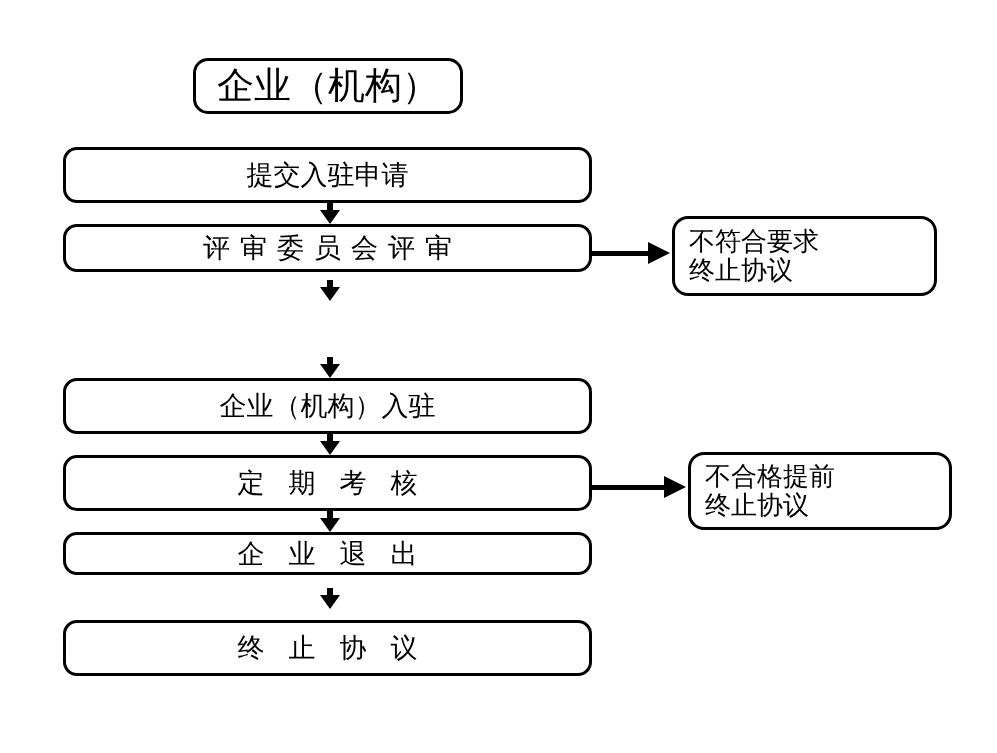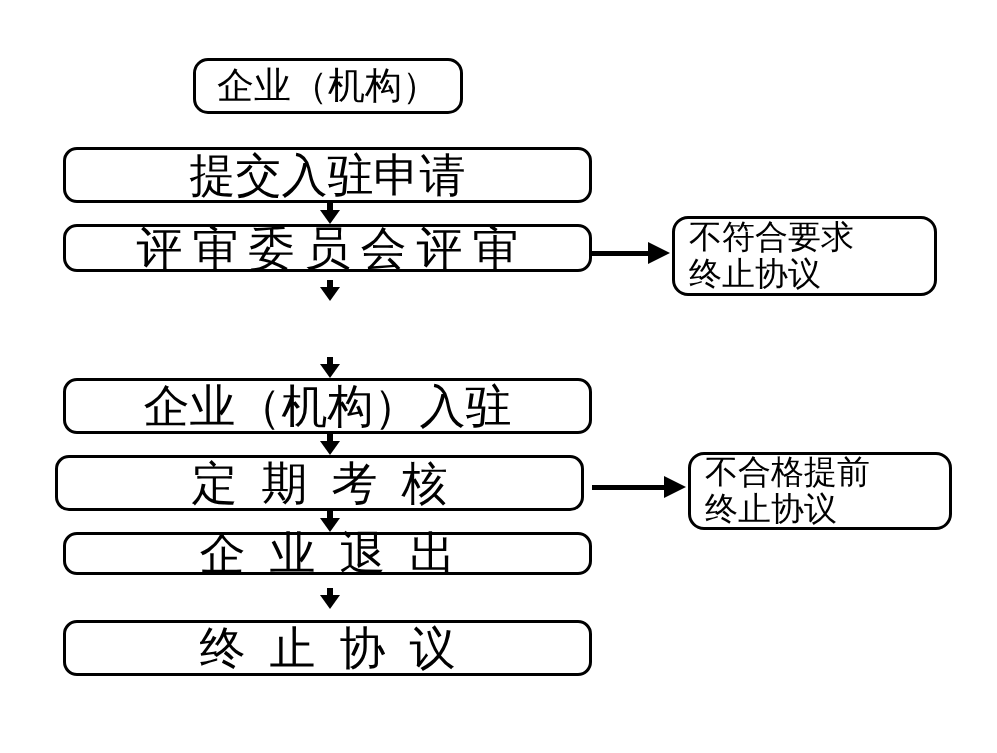--- a/index.html
+++ b/index.html
@@ -36,28 +36,28 @@
     display: block;
     text-align: center;
   }
   
   .node.entry {
     border-radius: 15px;
     font-size: 37px;
   }
   
   .node.main {
-    font-size: 46px;
+    font-size: 27px;
   }
   .node.main.sp1 { letter-spacing: 0px; }
   .node.main.sp2 { letter-spacing: 10px; text-indent: 10px; }
   .node.main.sp3 { letter-spacing: 24px; text-indent: 24px; }
   
   .node.branch {
-    font-size: 33px;
+    font-size: 26px;
     justify-content: flex-start;
     padding-left: 14px;
     border-radius: 16px;
     line-height: 1.12;
   }
   .node.branch .label {
     text-align: left;
   }
   
   .v-arrow {
@@ -144,21 +144,21 @@
 
   <div class="node main sp1" style="left:63px; top:378px; width:529px; height:56px;">
     <span class="label">企业（机构）入驻</span>
   </div>
 
   <div class="v-arrow" style="left:327px; top:434px; width:6px; height:21px;">
     <div class="stem" style="height:9px;"></div>
     <div class="head" style="top:7px;"></div>
   </div>
 
-  <div class="node main sp3" style="left:55px; top:455px; width:529px; height:56px;">
+  <div class="node main sp3" style="left:63px; top:455px; width:529px; height:56px;">
     <span class="label">定期考核</span>
   </div>
 
   <div class="h-arrow" style="left:592px; top:485px; width:96px; height:5px;">
     <div class="stem" style="width:78px;"></div>
     <div class="head" style="left:72px;"></div>
   </div>
 
   <div class="node branch" style="left:688px; top:452px; width:264px; height:78px;">
     <span class="label"><span>不合格提前</span><br><span>终止协议</span></span>

